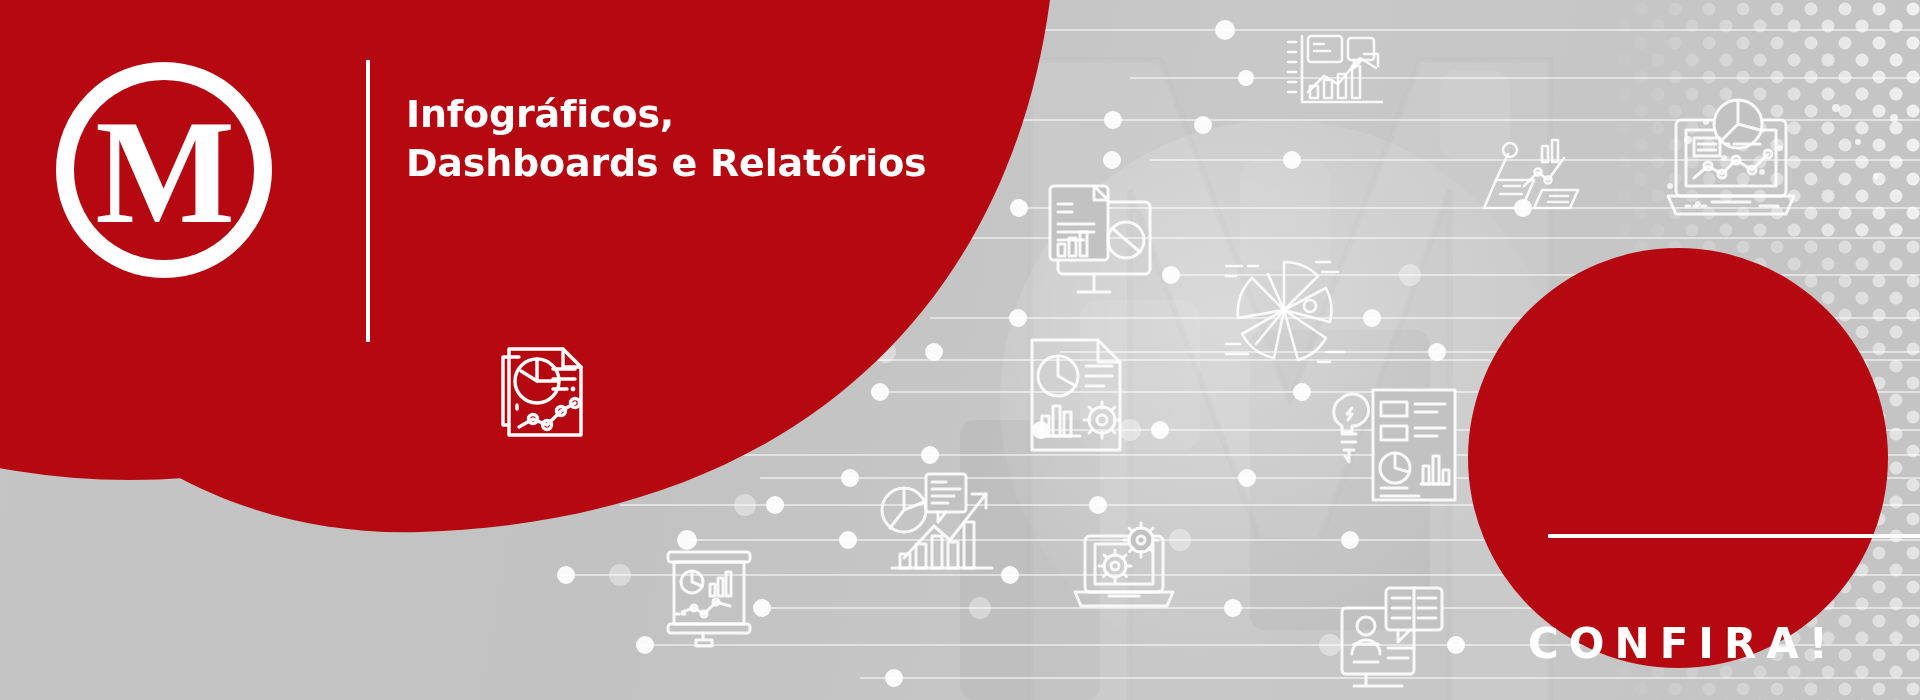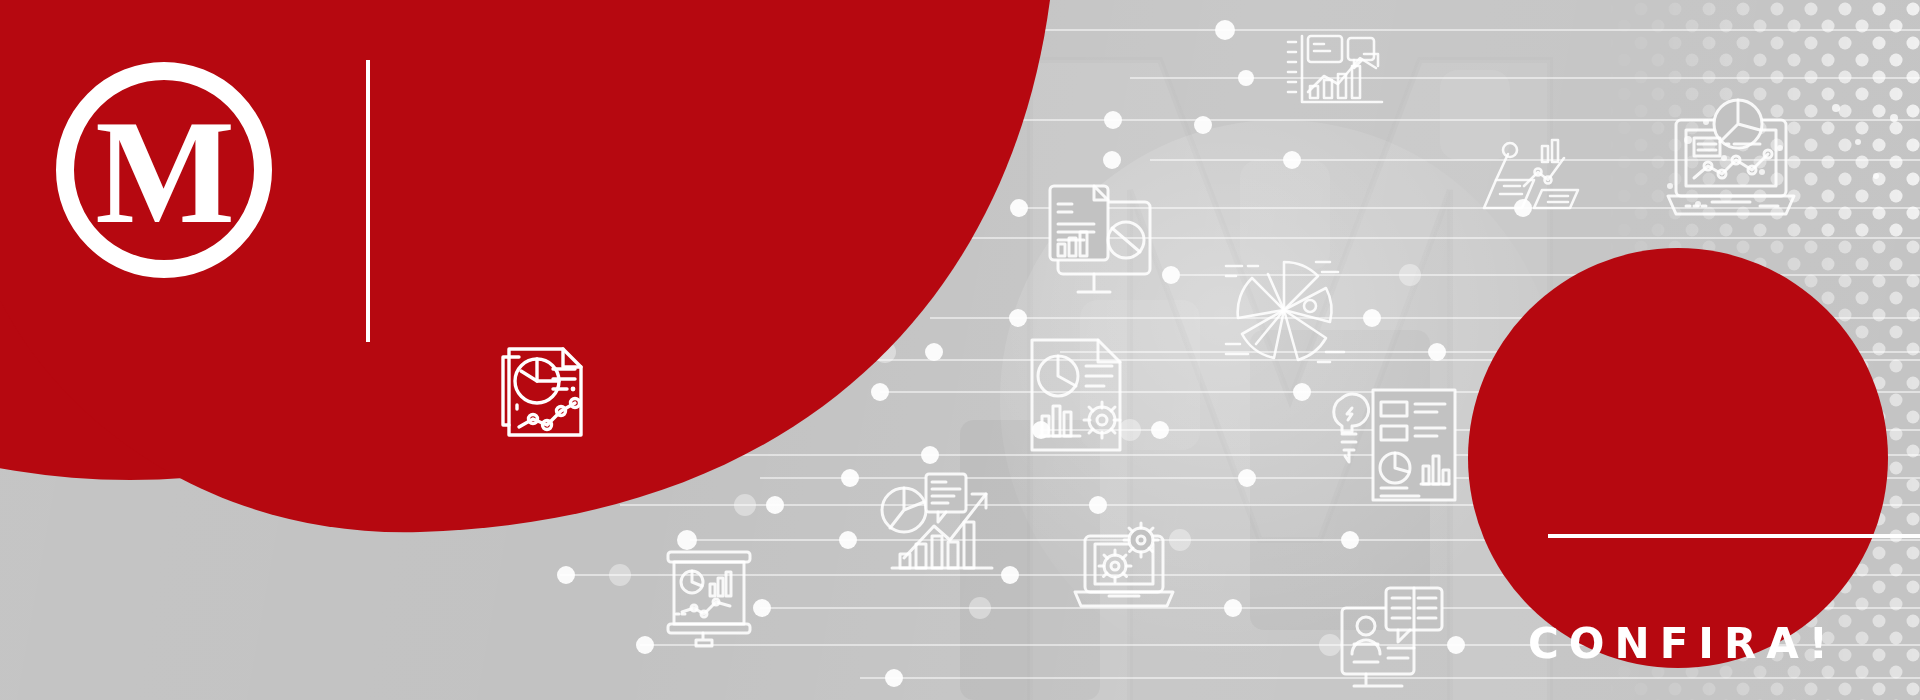--- a/index.html
+++ b/index.html
@@ -398,20 +398,22 @@
     <path d="M0 0 H1050 C1010 300 800 520 420 532 C210 538 60 420 0 300 Z" fill="#b60810"></path>
   </svg>
 
   <div class="logo">
     <span class="logo-m">M</span>
   </div>
 
   <div class="divider"></div>
 
   <div class="headline">
+    <span class="ln">Infográficos,</span>
+    <span class="ln">Dashboards e Relatórios</span>
   </div>
 
   <svg class="report-icon" viewBox="0 0 92 100" aria-hidden="true">
     <g stroke="#ffffff" stroke-width="3.4" fill="none" stroke-linejoin="round" stroke-linecap="round">
       <path d="M12 8 H66 L84 26 V94 H12 Z"></path>
       <path d="M66 8 V26 H84"></path>
       <path d="M22 16 H6 V84 H12"></path>
       <circle cx="40" cy="40" r="22"></circle>
       <path d="M40 40 L40 18 M40 40 L62 40"></path>
       <path d="M40 40 L24 30"></path>

